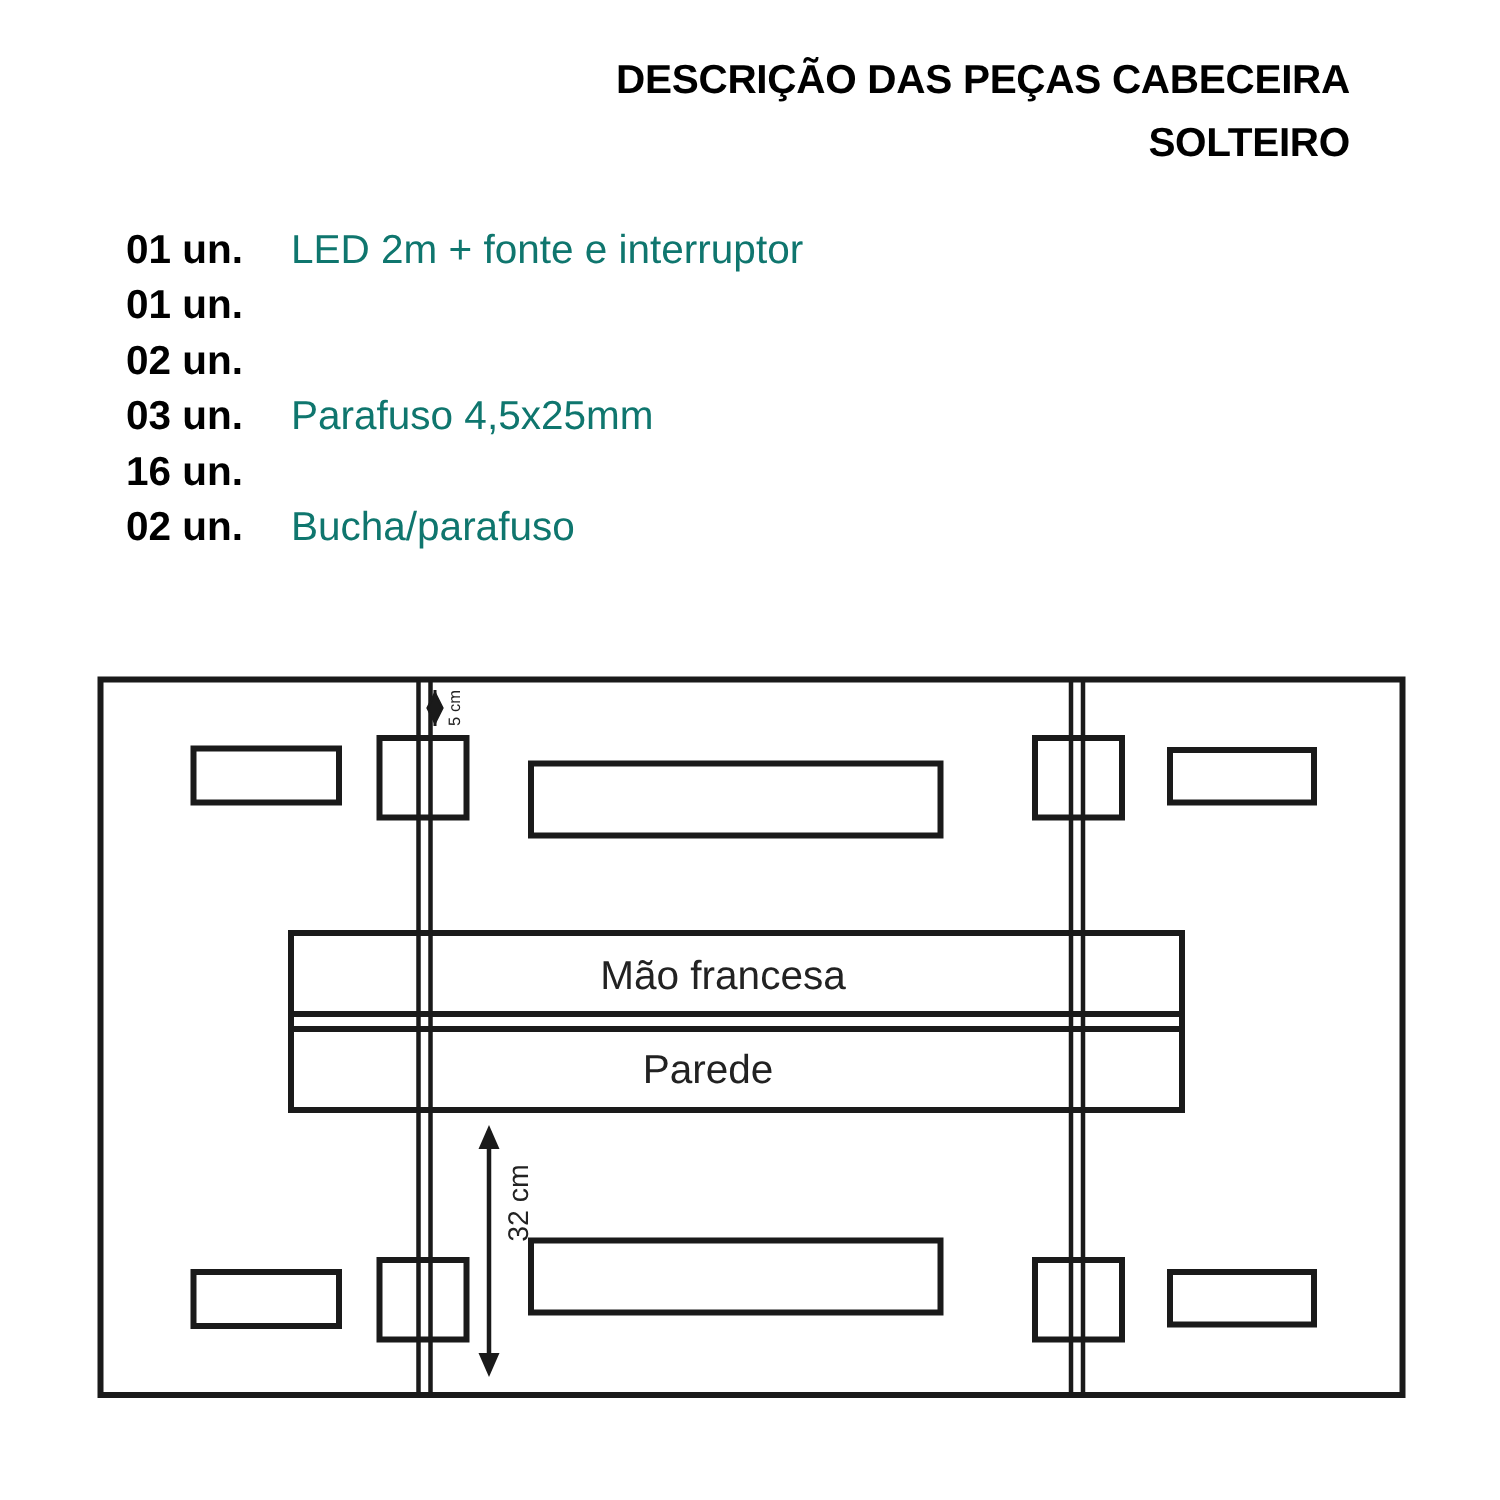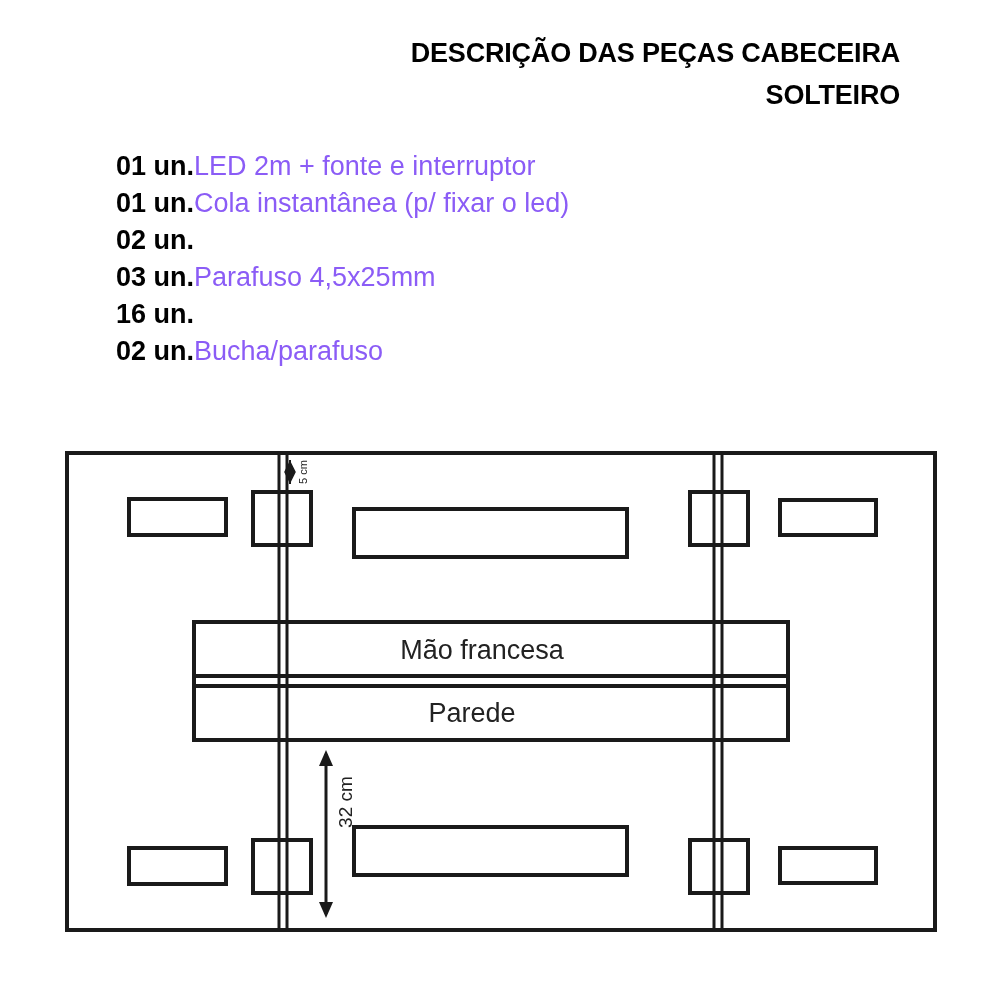--- a/index.html
+++ b/index.html
@@ -34,41 +34,40 @@
     white-space: nowrap;
     text-align: right;
   }
 
   
   #parts-list {
     position: absolute;
     left: 84px;
     top: 148px;
     width: 820px;
-    text-align: right;
   }
   .part-row {
     display: flex;
     align-items: baseline;
     height: 37px;
   }
   .part-qty {
     font-weight: bold;
     font-size: 27px;
     line-height: 37px;
     width: 110px;
     flex: none;
     white-space: nowrap;
     color: #000;
   }
   .part-desc {
     font-size: 27px;
     line-height: 37px;
     white-space: nowrap;
-    color: #8b5cf6;
+    color: #0f766e;
   }
 
   
   #diagram {
     position: absolute;
     left: 0;
     top: 0;
     width: 1000px;
     height: 1000px;
   }
@@ -82,21 +81,20 @@
   <div class="title-line">SOLTEIRO</div>
 </div>
 
 <div id="parts-list">
   <div class="part-row">
     <span class="part-qty">01 un.</span>
     <span class="part-desc">LED 2m + fonte e interruptor</span>
   </div>
   <div class="part-row">
     <span class="part-qty">01 un.</span>
-    <span class="part-desc">Cola instantânea (p/ fixar o led)</span>
   </div>
   <div class="part-row">
     <span class="part-qty">02 un.</span>
   </div>
   <div class="part-row">
     <span class="part-qty">03 un.</span>
     <span class="part-desc">Parafuso 4,5x25mm</span>
   </div>
   <div class="part-row">
     <span class="part-qty">16 un.</span>

